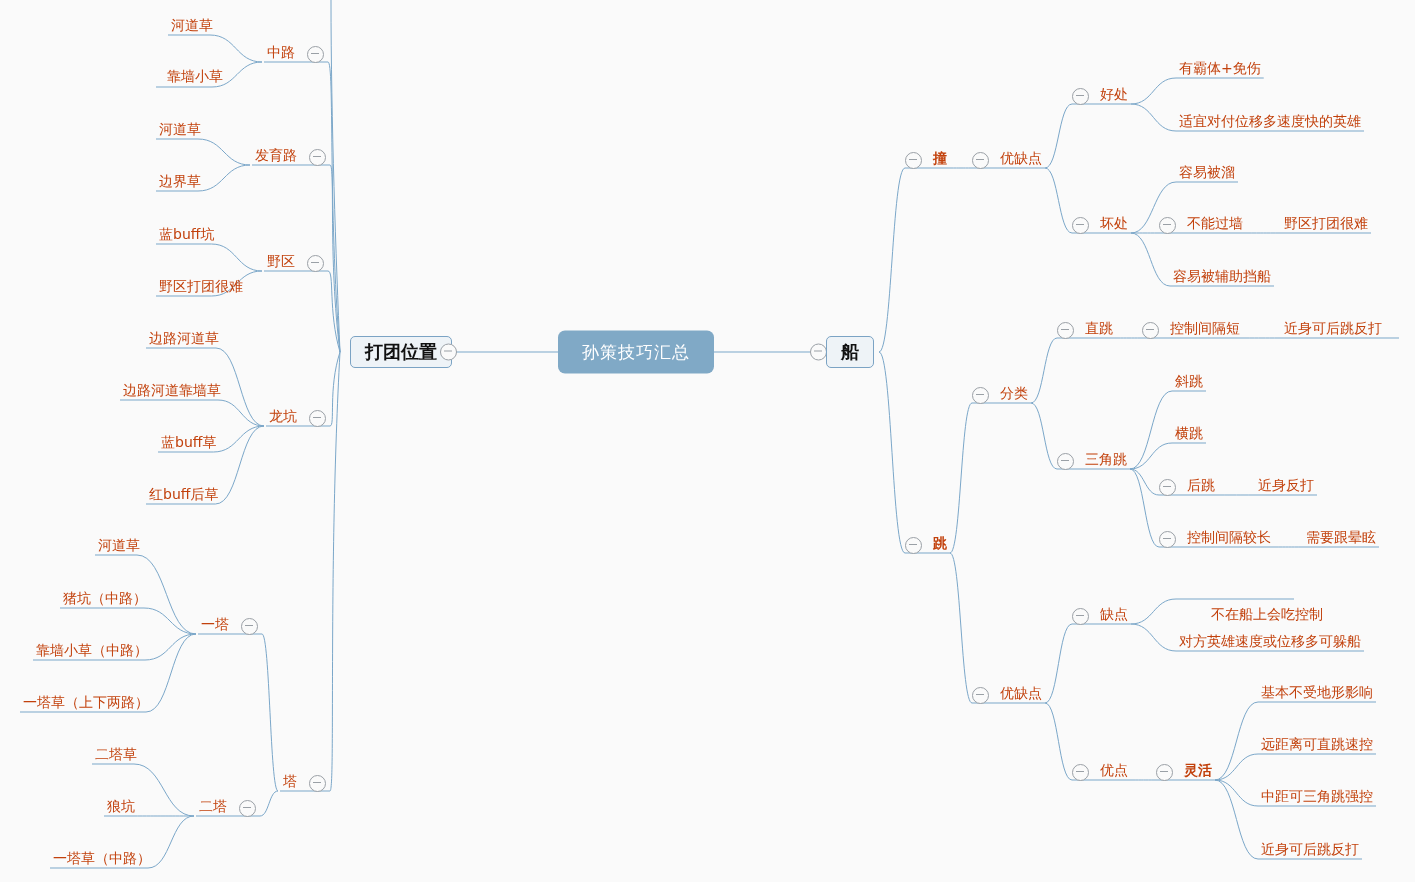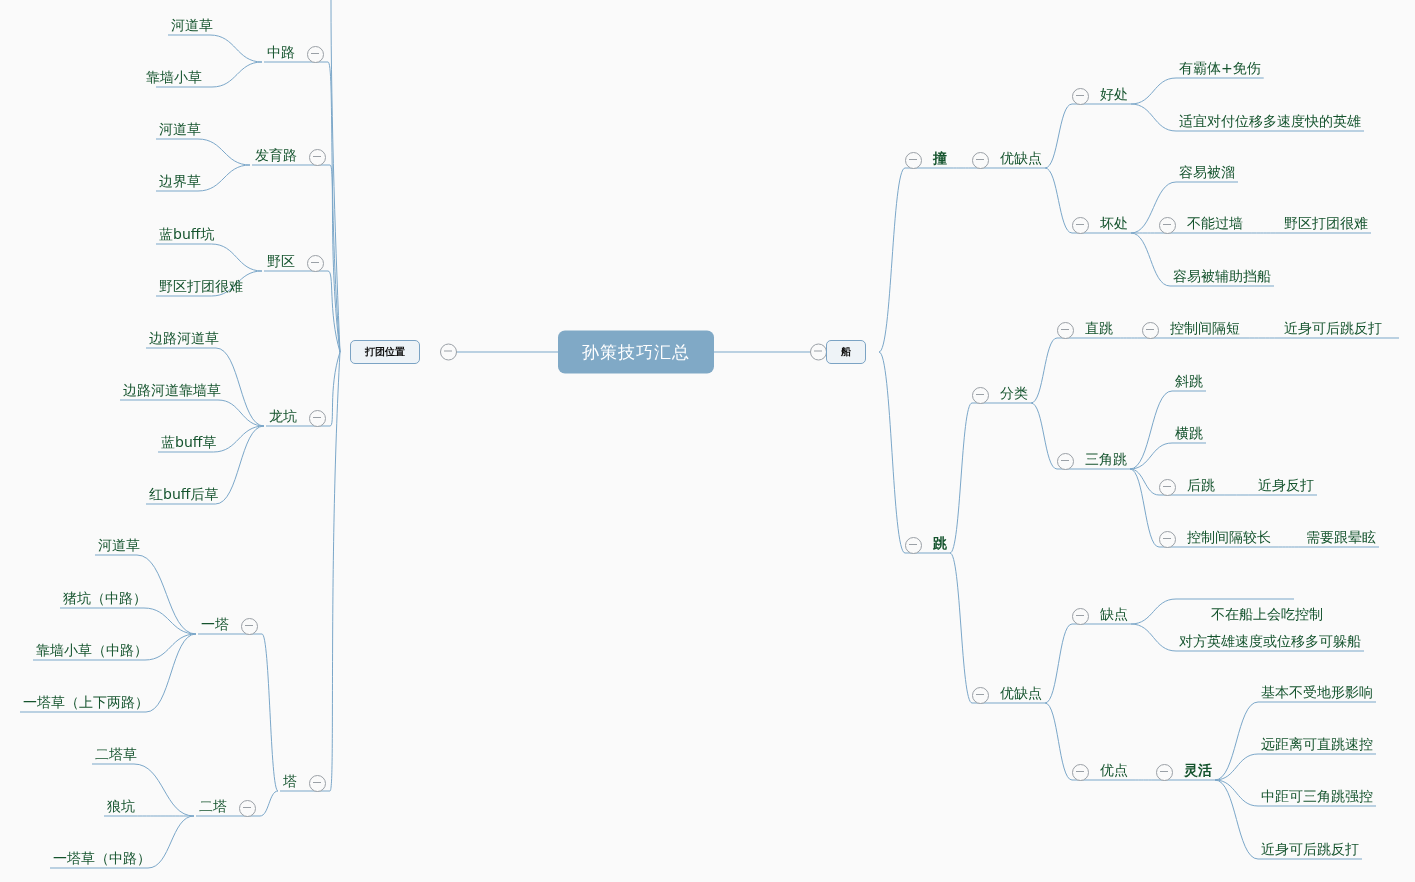--- a/index.html
+++ b/index.html
@@ -27,21 +27,21 @@
   }
   .node {
     position: absolute;
     display: flex;
     align-items: center;
     white-space: nowrap;
     transform: translateY(-50%);
   }
   .node .lbl {
     font-size: 14px;
-    color: #14532d;
+    color: #c2410c;
     line-height: 1;
   }
   
   .root-node {
     background: #80a9c6;
     border-radius: 7px;
     padding: 13px 24px;
   }
   .root-node .lbl {
     color: #ffffff;
@@ -49,21 +49,21 @@
     letter-spacing: 1px;
   }
   
   .box-node {
     background: #eef3f7;
     border: 1px solid #7ba3c4;
     border-radius: 5px;
     padding: 6px 14px;
   }
   .box-node .lbl {
-    font-size: 10px;
+    font-size: 18px;
     color: #111;
     font-weight: bold;
   }
   
   .plain-node .lbl {
     padding: 0 3px 4px 3px;
   }
   .bold .lbl { font-weight: bold; }
   
   .toggle {
@@ -220,21 +220,21 @@
     <span class="toggle"></span>
   </div>
 
   <div class="node plain-node" style="left:264px; top:54px;">
     <span class="lbl">中路</span>
     <span class="toggle right"></span>
   </div>
   <div class="node plain-node" style="left:168px; top:27px;">
     <span class="lbl">河道草</span>
   </div>
-  <div class="node plain-node" style="left:143px; top:79px;">
+  <div class="node plain-node" style="left:164px; top:79px;font-family:Liberation Serif, serif;">
     <span class="lbl">靠墙小草</span>
   </div>
 
   <div class="node plain-node" style="left:252px; top:157px;">
     <span class="lbl">发育路</span>
     <span class="toggle right"></span>
   </div>
   <div class="node plain-node" style="left:156px; top:131px;">
     <span class="lbl">河道草</span>
   </div>

